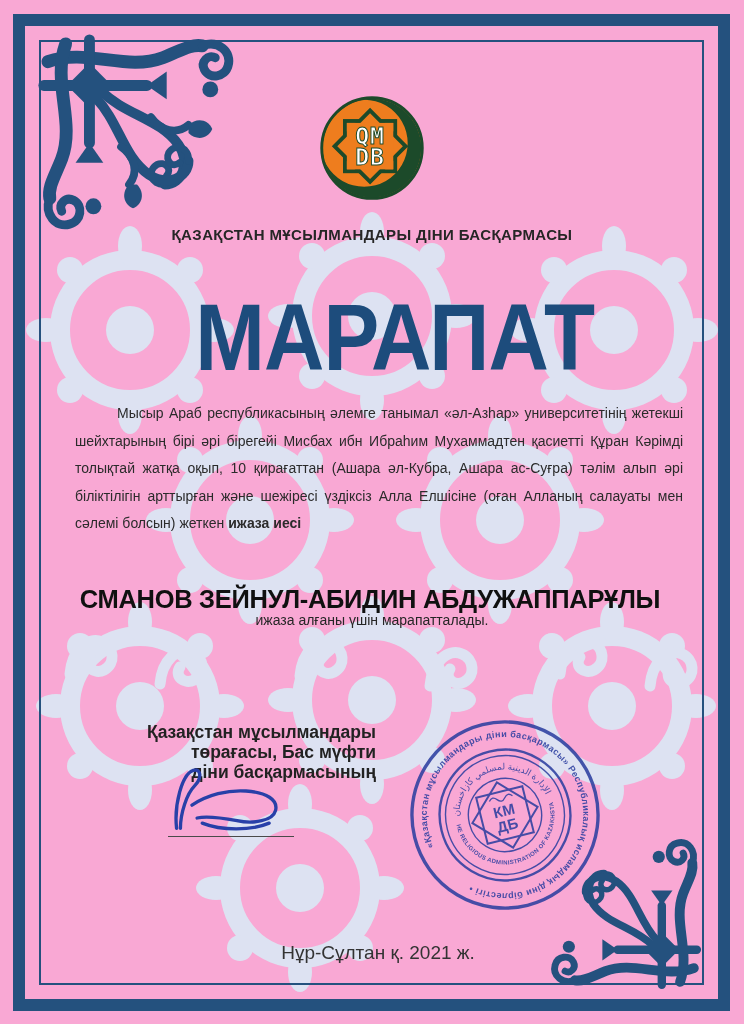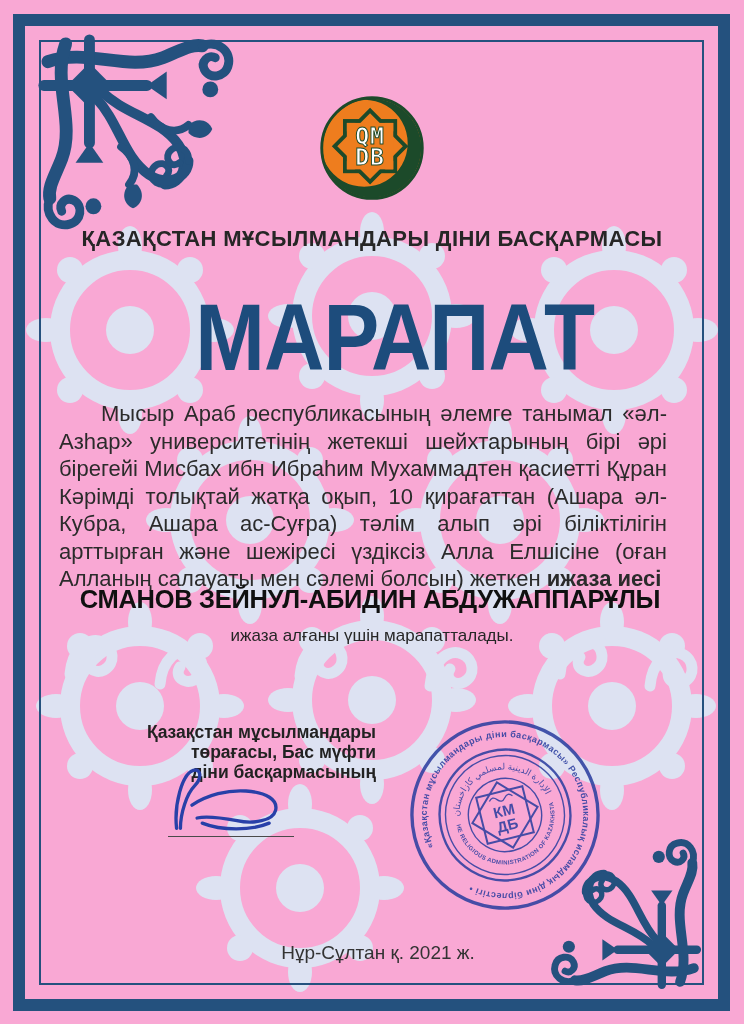--- a/index.html
+++ b/index.html
@@ -16,44 +16,44 @@
   .inner-border{
     position:absolute;left:39px;top:40px;right:40px;bottom:39px;
     border:2.5px solid #24517e;z-index:1;
   }
   .corner{position:absolute;z-index:2;}
   .corner.tl{left:32px;top:28px;width:208px;height:208px;}
   .corner.br{right:38px;bottom:30px;width:160px;height:160px;transform:rotate(180deg);}
   .logo{position:absolute;left:314px;top:92px;width:116px;height:116px;z-index:3;}
   .org-header{
     position:absolute;left:60px;right:60px;top:226px;z-index:3;
-    text-align:center;font-size:22px;font-weight:bold;color:#262626;
+    text-align:center;font-size:15px;font-weight:bold;color:#262626;
     letter-spacing:.4px;
   }
   .title{
     position:absolute;left:0;right:0;top:290px;z-index:3;
     display:flex;justify-content:center;padding-left:46px;
   }
   .title-inner{
     font-size:95px;font-weight:800;color:#1d4c7c;line-height:1;
     transform:scaleX(.88);transform-origin:center;letter-spacing:-1px;
   }
   .body-par{
-    position:absolute;left:59px;top:400px;width:608px;z-index:3;
-    font-size:22px;line-height:27.5px;color:#2b2b2b;text-align:justify;
+    position:absolute;left:75px;top:400px;width:608px;z-index:3;
+    font-size:14px;line-height:27.5px;color:#2b2b2b;text-align:justify;
     text-indent:42px;margin:0;
   }
   .recipient{
     position:absolute;left:40px;right:44px;top:584px;z-index:3;
     text-align:center;font-size:26px;font-weight:800;color:#101010;
     letter-spacing:-0.3px;transform:scaleX(.98);
   }
   .award-line{
-    position:absolute;left:60px;right:60px;top:626px;z-index:3;
-    text-align:center;font-size:17px;color:#262626;
+    position:absolute;left:60px;right:60px;top:612px;z-index:3;
+    text-align:center;font-size:14px;color:#262626;
   }
   .signer-block{
     position:absolute;left:96px;top:722px;width:280px;z-index:3;
     text-align:right;color:#222222;
   }
   .signer-title-line{font-size:17.5px;font-weight:bold;line-height:20px;}
   .signature-svg{position:absolute;left:148px;top:764px;width:160px;height:72px;z-index:4;}
   .sig-line{position:absolute;left:168px;top:836px;width:126px;height:0;
     border-top:1.6px solid #4a4a4a;z-index:3;}
   .signer-name{

